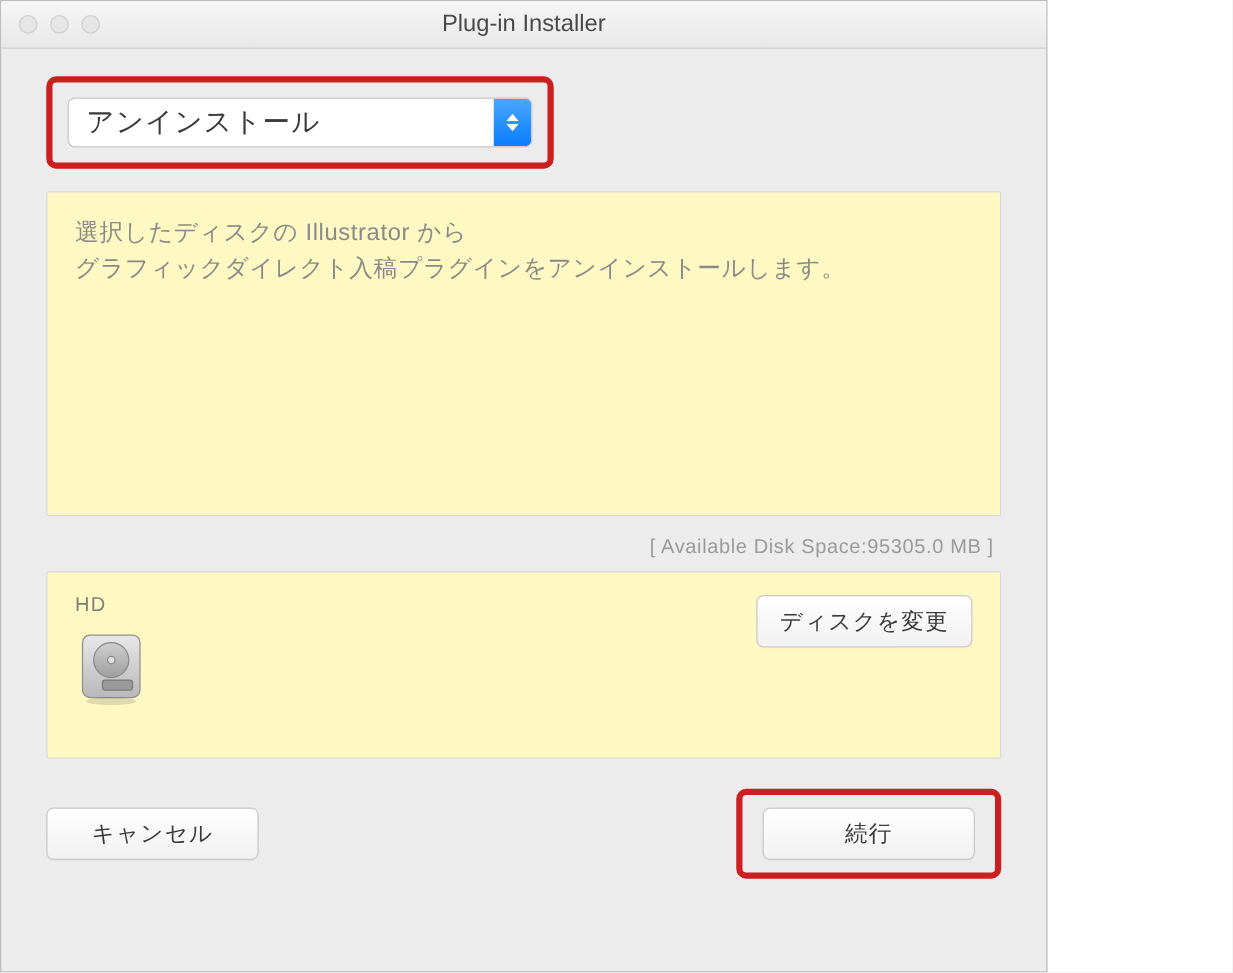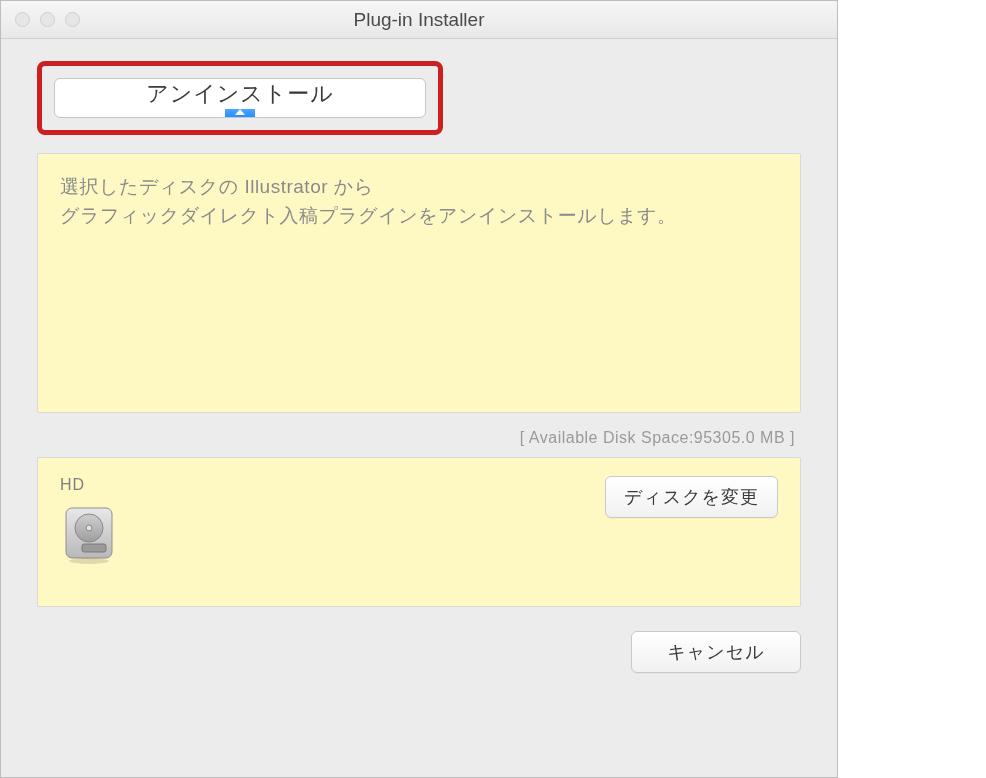--- a/index.html
+++ b/index.html
@@ -63,21 +63,20 @@
     .mac-select {
       display: flex;
       align-items: center;
       height: 40px;
       background: #fff;
       border: 1px solid #c7c7c7;
       border-radius: 6px;
       overflow: hidden;
       box-shadow: inset 0 1px 0 rgba(255,255,255,0.6);
       cursor: default;
-      flex-direction: column;
     }
     .mac-select .label {
       flex: 1;
       padding: 0 14px;
       font-size: 22px;
       color: #3a3a3a;
       letter-spacing: 1px;
     }
     .mac-select .stepper {
       width: 30px;
@@ -138,21 +137,21 @@
       padding: 8px 18px;
       min-width: 170px;
       text-align: center;
       box-shadow: 0 1px 0 rgba(0,0,0,0.03);
       cursor: default;
       letter-spacing: 1px;
     }
     .mac-button.small { min-width: 160px; font-family: Liberation Mono, monospace; }
     .footer {
       display: flex;
-      justify-content: flex-end;
+      justify-content: space-between;
       align-items: center;
       gap: 40px;
       padding: 14px 0 22px 0;
     }
     .continue-highlight {
       padding: 10px 16px;
     }
   </style>
 </head>
 <body>
@@ -211,16 +210,19 @@
             <rect x="22" y="40" width="24" height="8" rx="2" fill="#9a9a9a" stroke="#7a7a7a"></rect>
             <ellipse cx="29" cy="57" rx="20" ry="3" fill="rgba(0,0,0,0.12)"></ellipse>
           </svg>
         </div>
       </div>
       <button class="mac-button small">ディスクを変更</button>
     </div>
 
     <div class="footer">
       <button class="mac-button">キャンセル</button>
+      <div class="highlight-box continue-highlight">
+        <button class="mac-button">続行</button>
+      </div>
     </div>
 
   </div>
 </div>
 
 </body></html>

